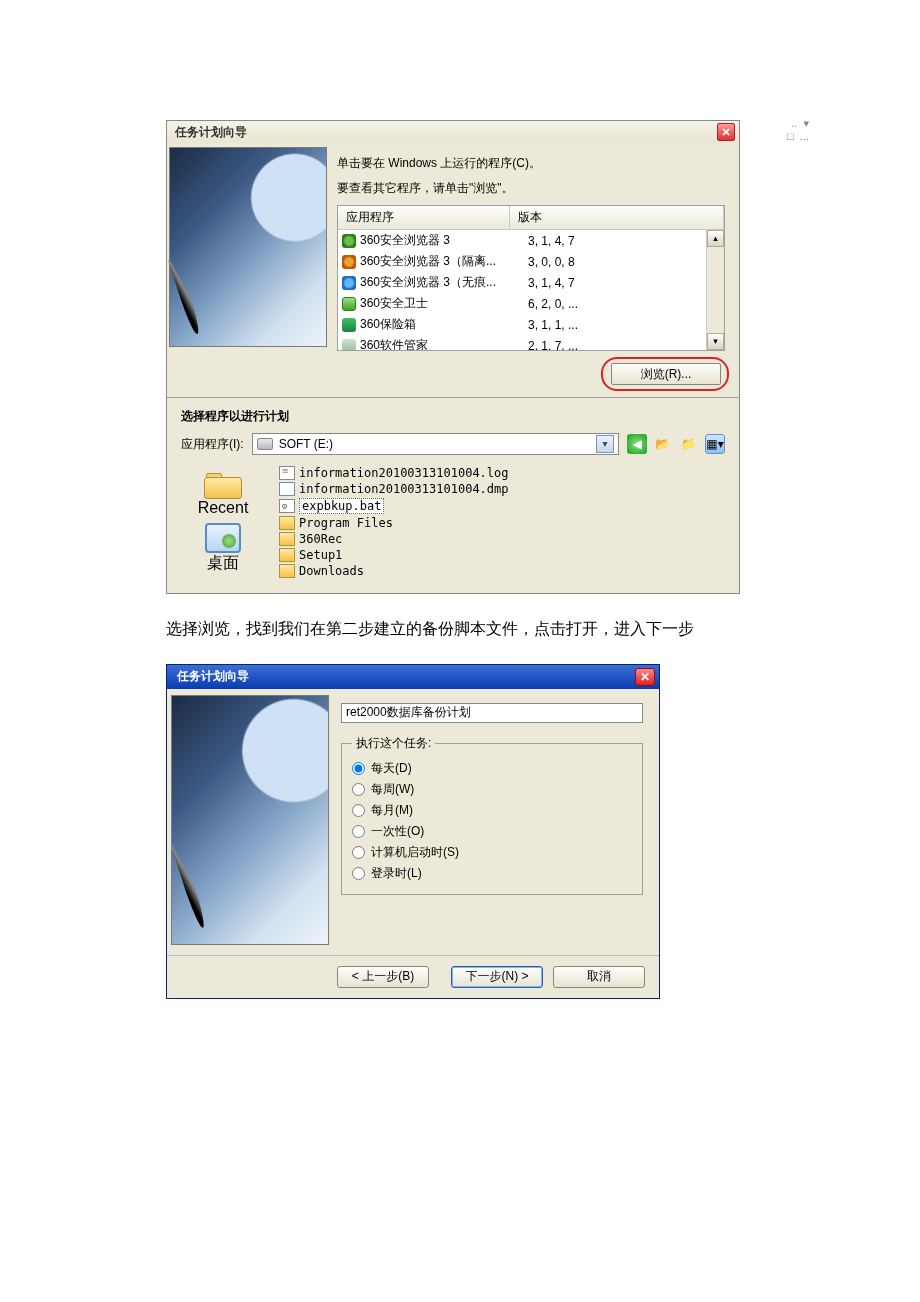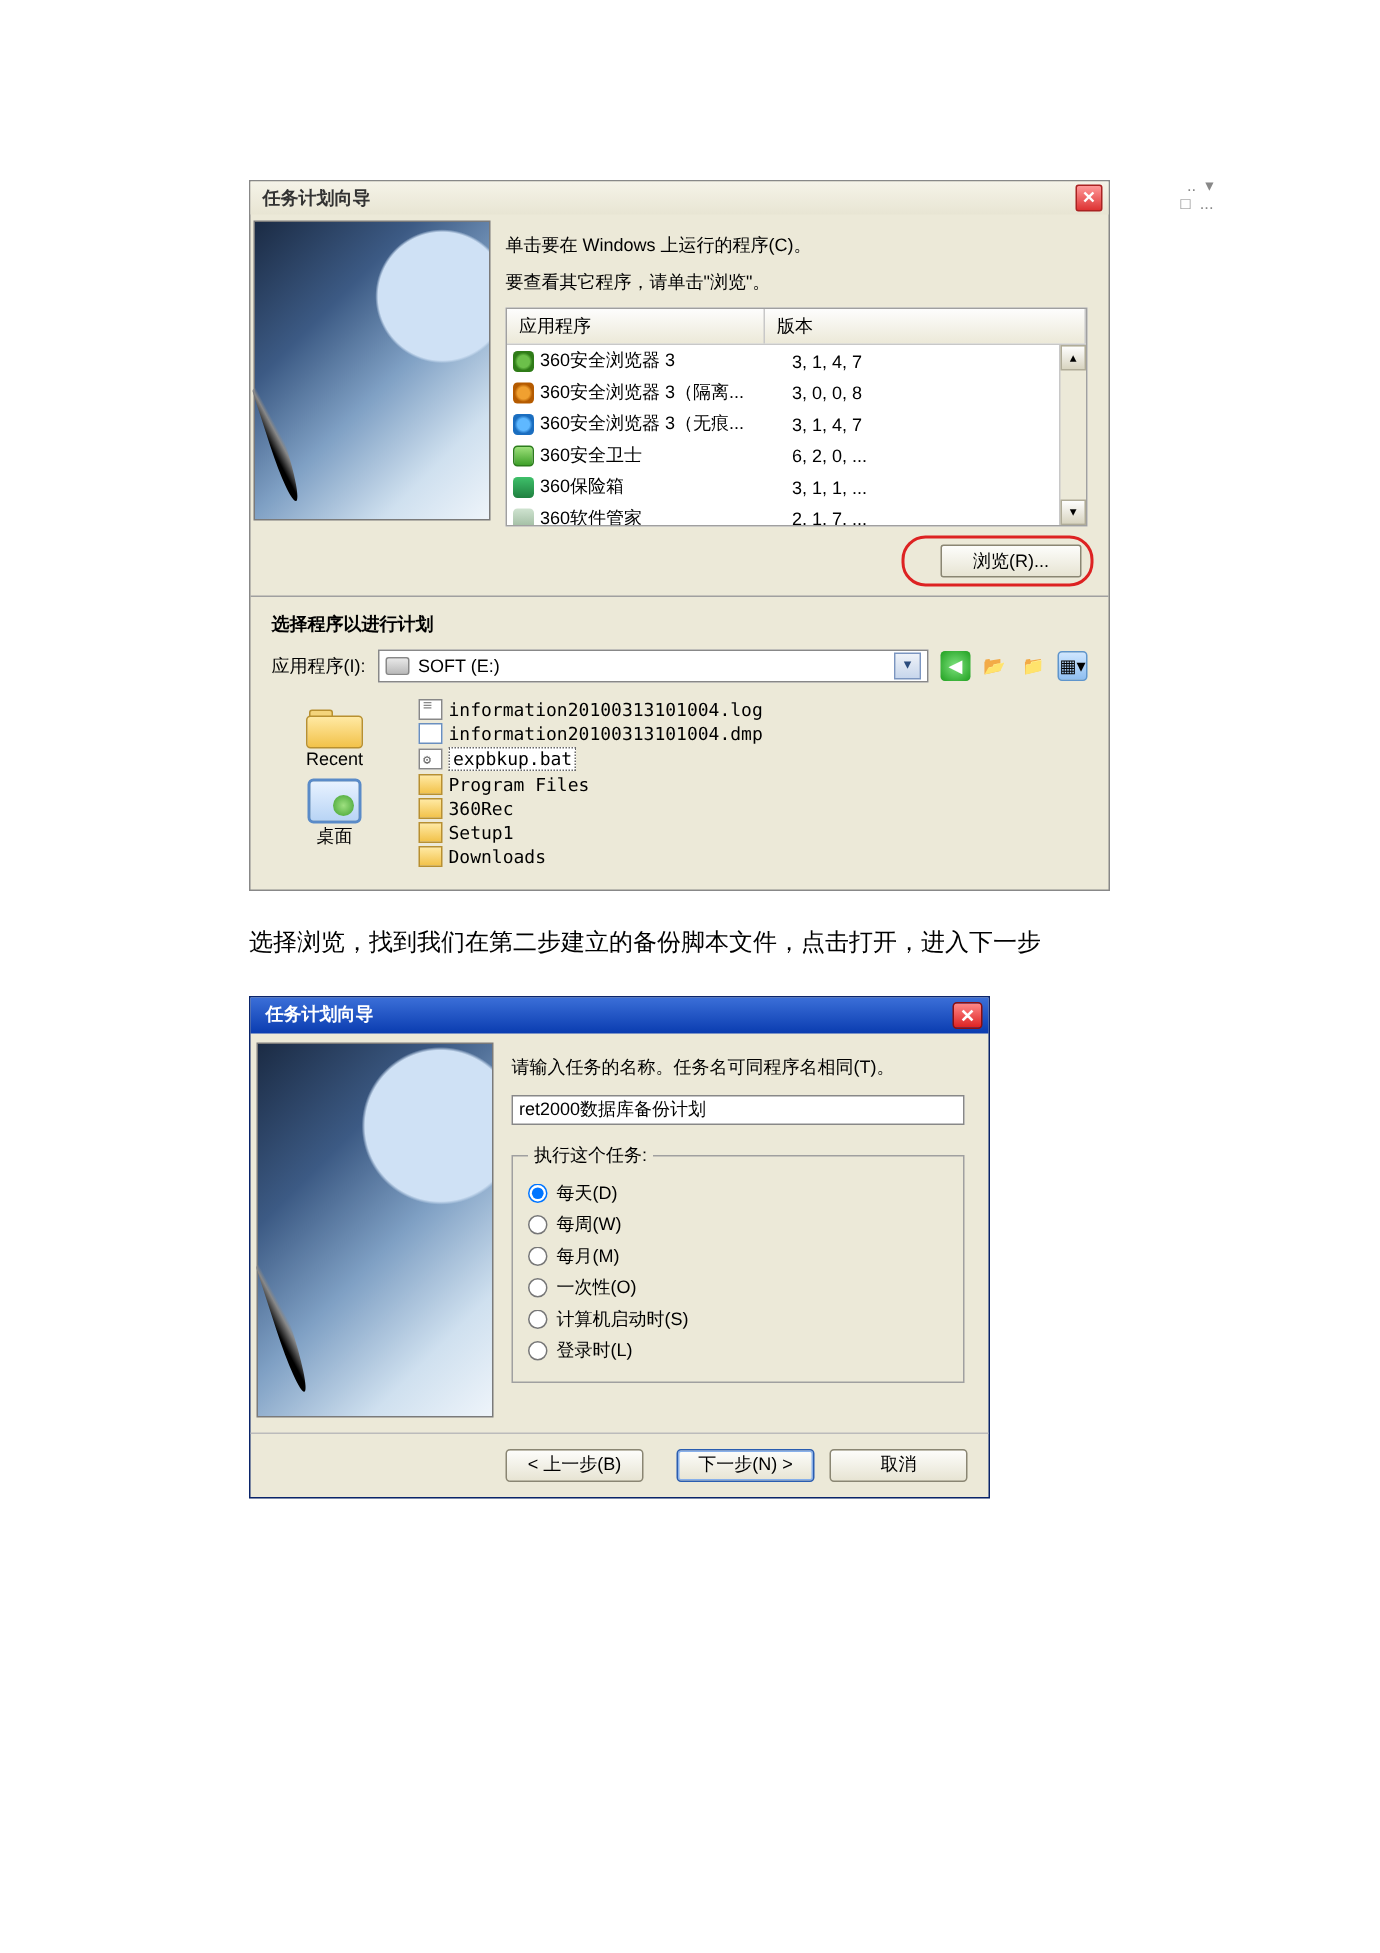--- a/index.html
+++ b/index.html
@@ -35,39 +35,39 @@
   .appicon.ie2 { background: radial-gradient(#f0a030 40%, #b55b00 60%); }
   .appicon.ie3 { background: radial-gradient(#5fb8ff 40%, #1b6ec0 60%); }
   .appicon.gd { background: linear-gradient(#9de07a,#3fa12a); border:1px solid #2c7c1c;}
   .appicon.bx { background: linear-gradient(#3fc06a,#1f8040); }
   .appicon.mgr{ background: linear-gradient(#cfe3d0,#9bb89c); }
   .applist .cell-app { width: 168px; white-space: nowrap; overflow: hidden; }
   .applist .cell-ver { flex: 1; white-space: nowrap; }
   .scrollbar { position: absolute; right: 0; top: 0; bottom: 0; width: 18px; background: #ece9d8; border-left: 1px solid #c8c8c8; display: flex; flex-direction: column; justify-content: space-between; }
   .scrollbar .sb-btn { height: 17px; background: linear-gradient(#fefefe,#d8d4c0); border: 1px solid #b0ac98; font-size: 9px; text-align: center; line-height: 15px; }
   .browse-wrap { display:flex; justify-content:flex-end; padding: 12px 4px 6px 0; position: relative; }
-  .browse-btn { width: 94px; height: 22px; background: linear-gradient(#fdfdfb,#e7e4d3); border: 1px solid #8a8673; border-radius: 2px; font-size: 12px; }
+  .browse-btn { width: 110px; height: 22px; background: linear-gradient(#fdfdfb,#e7e4d3); border: 1px solid #8a8673; border-radius: 2px; font-size: 12px; }
   .browse-ring { position: absolute; right: -4px; bottom: 0; width: 128px; height: 34px; border: 2px solid #d22; border-radius: 16px; pointer-events: none; }
 
   .dlg1-sub { border-top: 1px solid #a0a0a0; padding: 4px 0 12px 0; }
   .dlg1-subtitle { font-weight: bold; padding: 6px 0 8px 14px; }
   .lookrow { display: flex; align-items: center; padding: 0 14px; gap: 8px; }
   .lookrow .lbl { white-space: nowrap; }
   .combo { flex: 1; display: flex; align-items: center; background: #fff; border: 1px solid #888; height: 22px; padding: 0 4px; gap: 6px; }
   .combo .drop { margin-left: auto; width: 18px; height: 18px; background: linear-gradient(#eef2f8,#c7d6ec); border: 1px solid #7b95c0; color:#2a4b7c; text-align: center; font-size: 10px; line-height: 16px;}
   .disk-icon { width: 16px; height: 12px; background: linear-gradient(#e8e8e8,#bababa); border: 1px solid #888; border-radius: 2px; }
   .navicons { display: flex; gap: 6px; }
   .navicons span { width: 20px; height: 20px; display:flex; align-items:center; justify-content:center; border-radius: 3px; }
   .ni-back { background: radial-gradient(#7ee27e,#1f9f1f); color:#fff;}
   .ni-up { color:#e0b020; }
   .ni-new { color:#d8a030; }
   .ni-view { background: linear-gradient(#cfe6ff,#8fbef0); border:1px solid #5f95cc;}
   .filearea { display: flex; margin-top: 8px; }
   .places { width: 112px; padding: 6px 0; display: flex; flex-direction: column; align-items: center; gap: 6px; }
-  .place { display: flex; flex-direction: column; align-items: center; font-size: 12px; }
+  .place { display: flex; flex-direction: column; align-items: center; font-size: 16px; }
   .folder-icon { width: 38px; height: 30px; position: relative; }
   .folder-icon::before { content:""; position:absolute; top:4px; left:2px; width:14px; height:6px; background:#f4d47b; border-radius:2px 2px 0 0; border:1px solid #b89030;}
   .folder-icon::after { content:""; position:absolute; top:8px; left:0; right:0; bottom:0; background: linear-gradient(#ffe9a3,#f2c24a); border:1px solid #b89030; border-radius:3px;}
   .desk-icon { width: 36px; height: 30px; background: linear-gradient(#e8f2ff,#b8d4f5); border: 2px solid #5a8bc8; border-radius: 4px; position:relative;}
   .desk-icon::after{content:""; position:absolute; right:3px; bottom:3px; width:14px; height:14px; background:radial-gradient(#9ee080,#3fa030); border-radius:50%;}
   .filelist { flex: 1; padding: 2px 0; }
   .fileitem { display: flex; align-items: center; gap: 4px; padding: 1px 0; font-family: "SimSun", monospace; }
   .fileitem.sel .fname { border: 1px dotted #666; background: #fff; padding: 0 2px;}
   .fic { width: 16px; height: 14px; flex: none; }
   .fic.log { background:#fff; border:1px solid #888; position:relative;} .fic.log::after{content:"≡"; position:absolute; top:-2px; left:2px; font-size:10px; color:#888;}
@@ -227,21 +227,20 @@
   <p class="doc-text">选择浏览，找到我们在第二步建立的备份脚本文件，点击打开，进入下一步</p>
 
   <div class="dlg2">
     <div class="dlg2-title">
       <span>任务计划向导</span>
       <span class="close2">✕</span>
     </div>
     <div class="dlg2-body">
       <div class="wizimg2"></div>
       <div class="dlg2-right">
-        <div class="dlg2-msg">请输入任务的名称。任务名可同程序名相同(T)。</div>
         <input class="dlg2-input" value="ret2000数据库备份计划" style="">
         <fieldset class="fieldset">
           <legend>执行这个任务:</legend>
           <div id="radios">
               <label class="radio-row">
                 <input type="radio" name="sched" checked="" style="">
                 <span>每天(D)</span>
               </label>
               <label class="radio-row">
                 <input type="radio" name="sched" style="">

